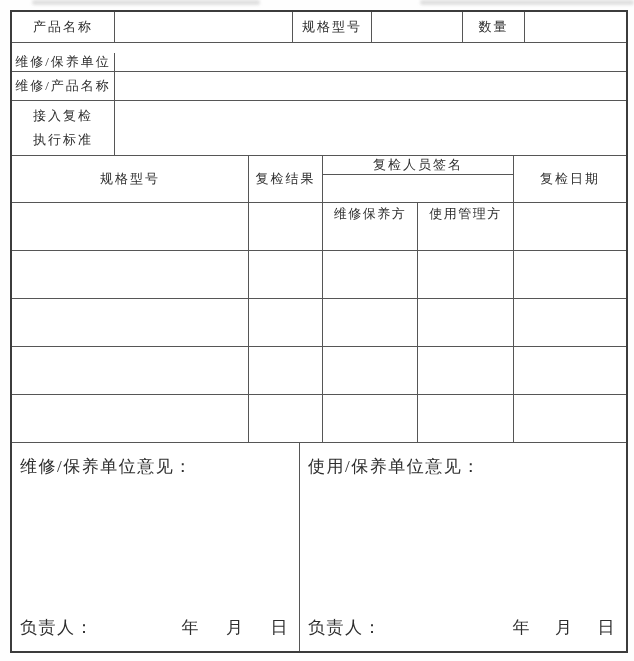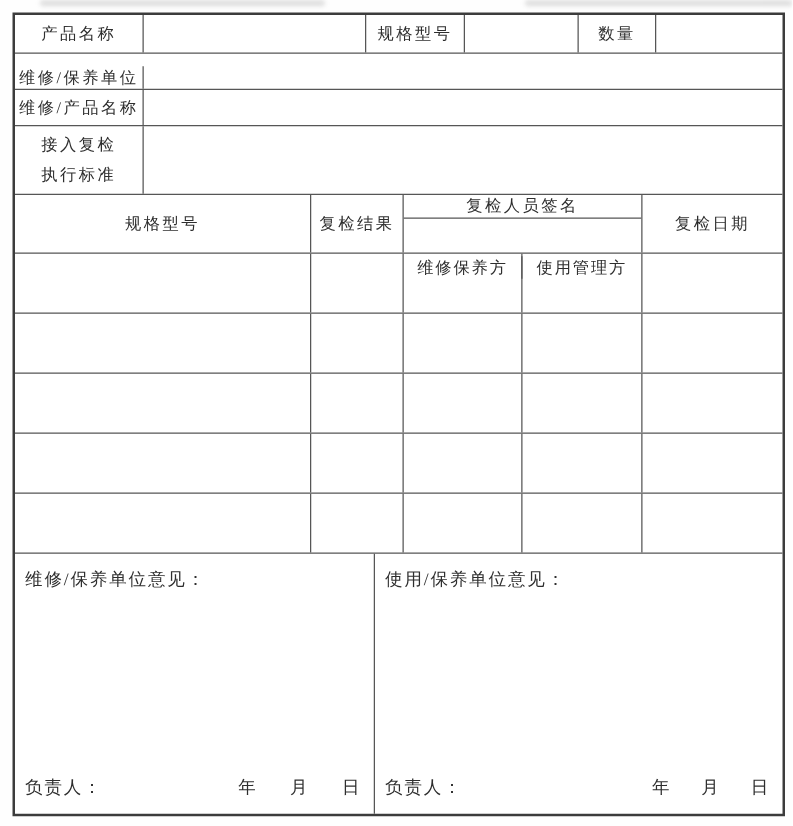--- a/index.html
+++ b/index.html
@@ -75,21 +75,21 @@
   .c-sig-u { flex: 1; }
   .c-date { flex: 1; }
   .body-row { height: 48px; }
   .body-row .cell { min-height: 100%; }
 
   
   .bottom { flex: 1; display: flex; border-bottom: none; }
   .op-cell {
     position: relative;
     border-right: 1px solid #565656;
-    font-size: 14px;
+    font-size: 17px;
   }
   .op-cell:last-child { border-right: none; }
   .op-left { width: 288px; }
   .op-right { flex: 1; }
   .op-label { position: absolute; left: 8px; top: 12px; letter-spacing: 1.5px; }
   .resp-line { position: absolute; left: 8px; bottom: 12px; right: 10px;
                display: flex; align-items: baseline; letter-spacing: 1.5px; gap: 22px; }
   .resp-label { }
   .ymd { margin-left: auto; display: flex; }
   .ymd span { display: inline-block; }

